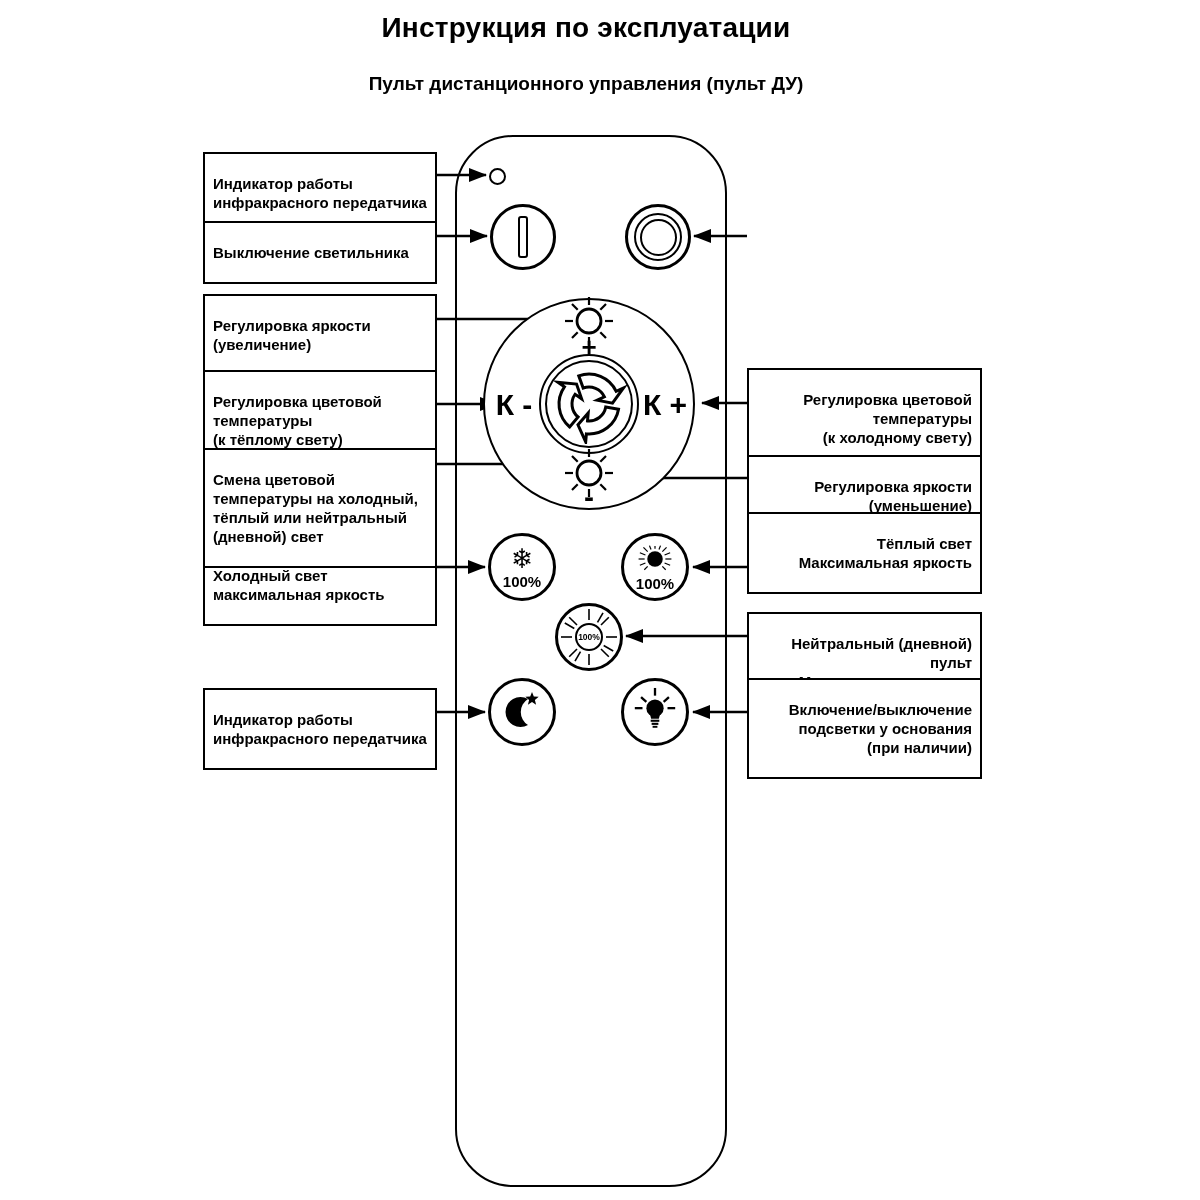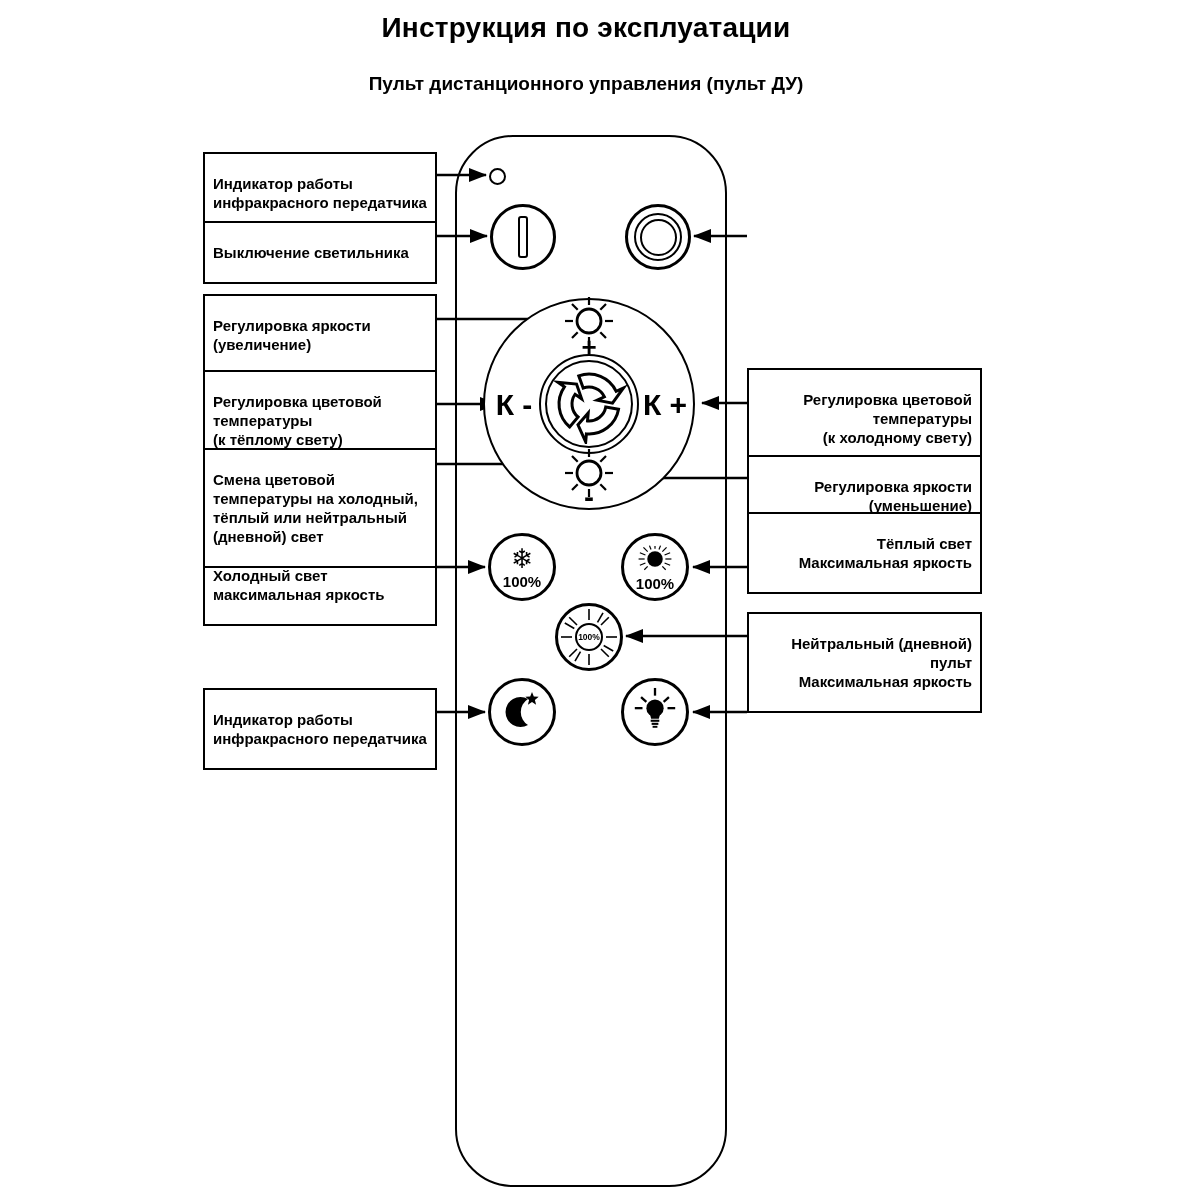--- a/index.html
+++ b/index.html
@@ -104,20 +104,23 @@
 
   <div class="lbl right" style="top:368px">Регулировка цветовой
 температуры
 (к холодному свету)</div>
   <div class="lbl right" style="top:455px">Регулировка яркости
 (уменьшение)</div>
   <div class="lbl right" style="top:512px">Тёплый свет
 Максимальная яркость</div>
   <div class="lbl right" style="top:612px">Нейтральный (дневной) пульт
 Максимальная яркость</div>
+  <div class="lbl right" style="top:678px">Включение/выключение
+подсветки у основания
+(при наличии)</div>
 
   <div class="circ ir-dot"></div>
 
   <div class="circ off-btn">
     <div class="off-bar"></div>
   </div>
 
   <div class="circ on-btn">
     <div class="ring1">
       <div class="ring2"></div>

